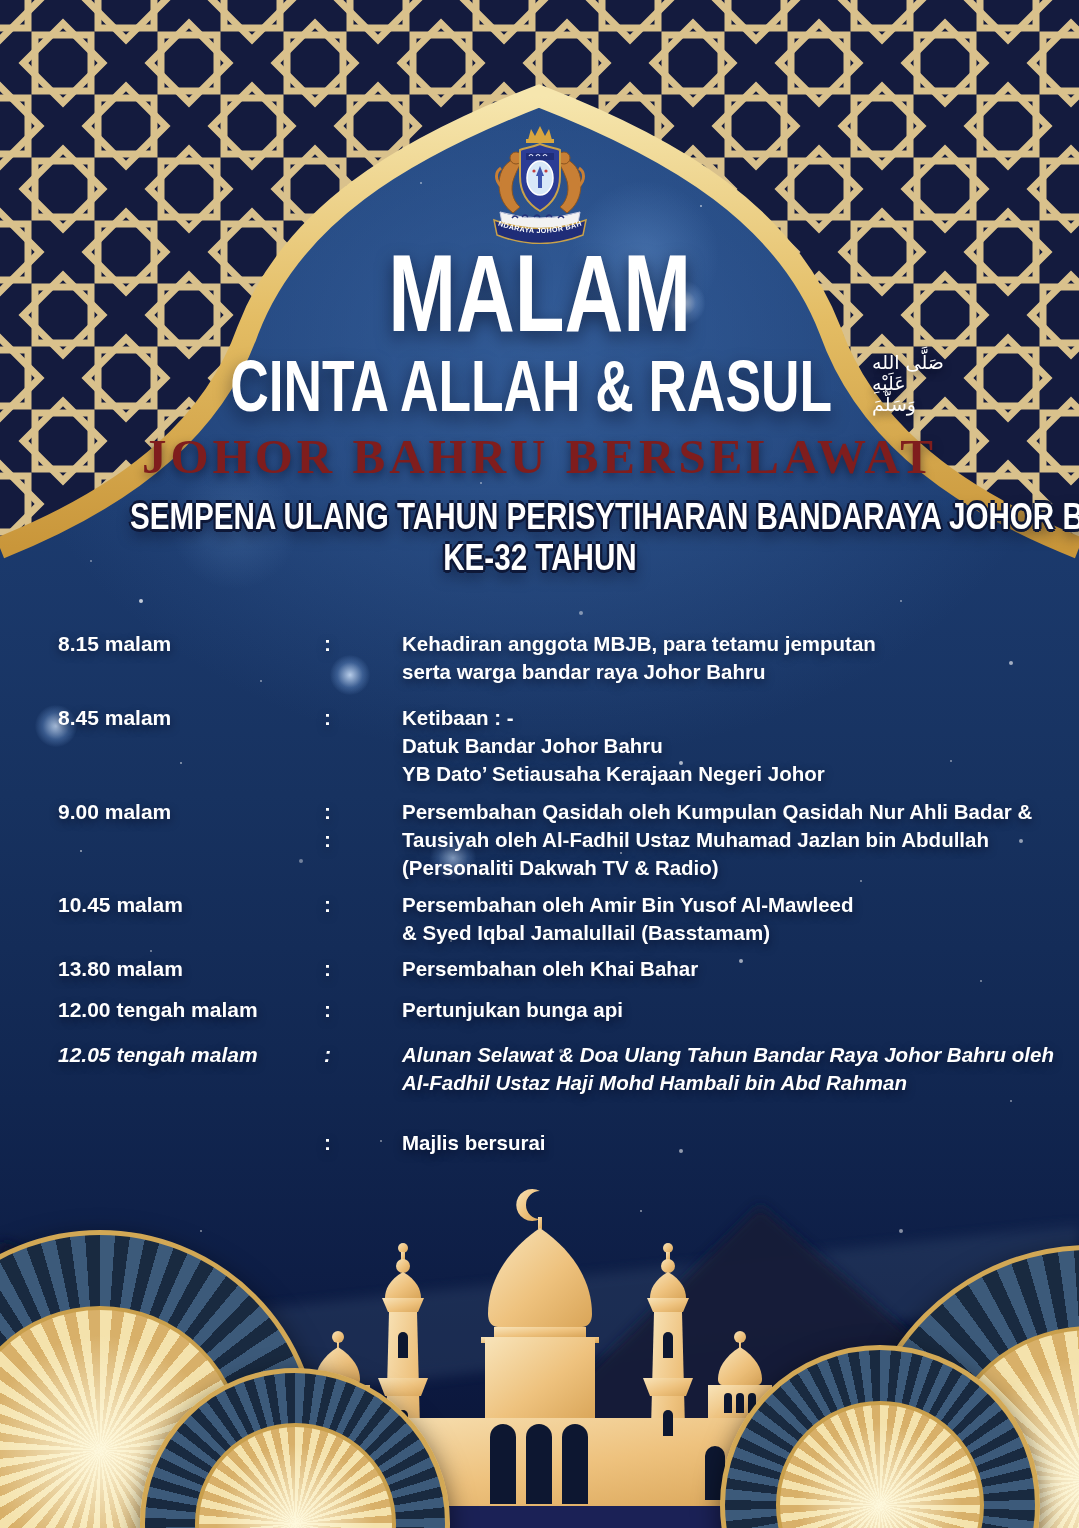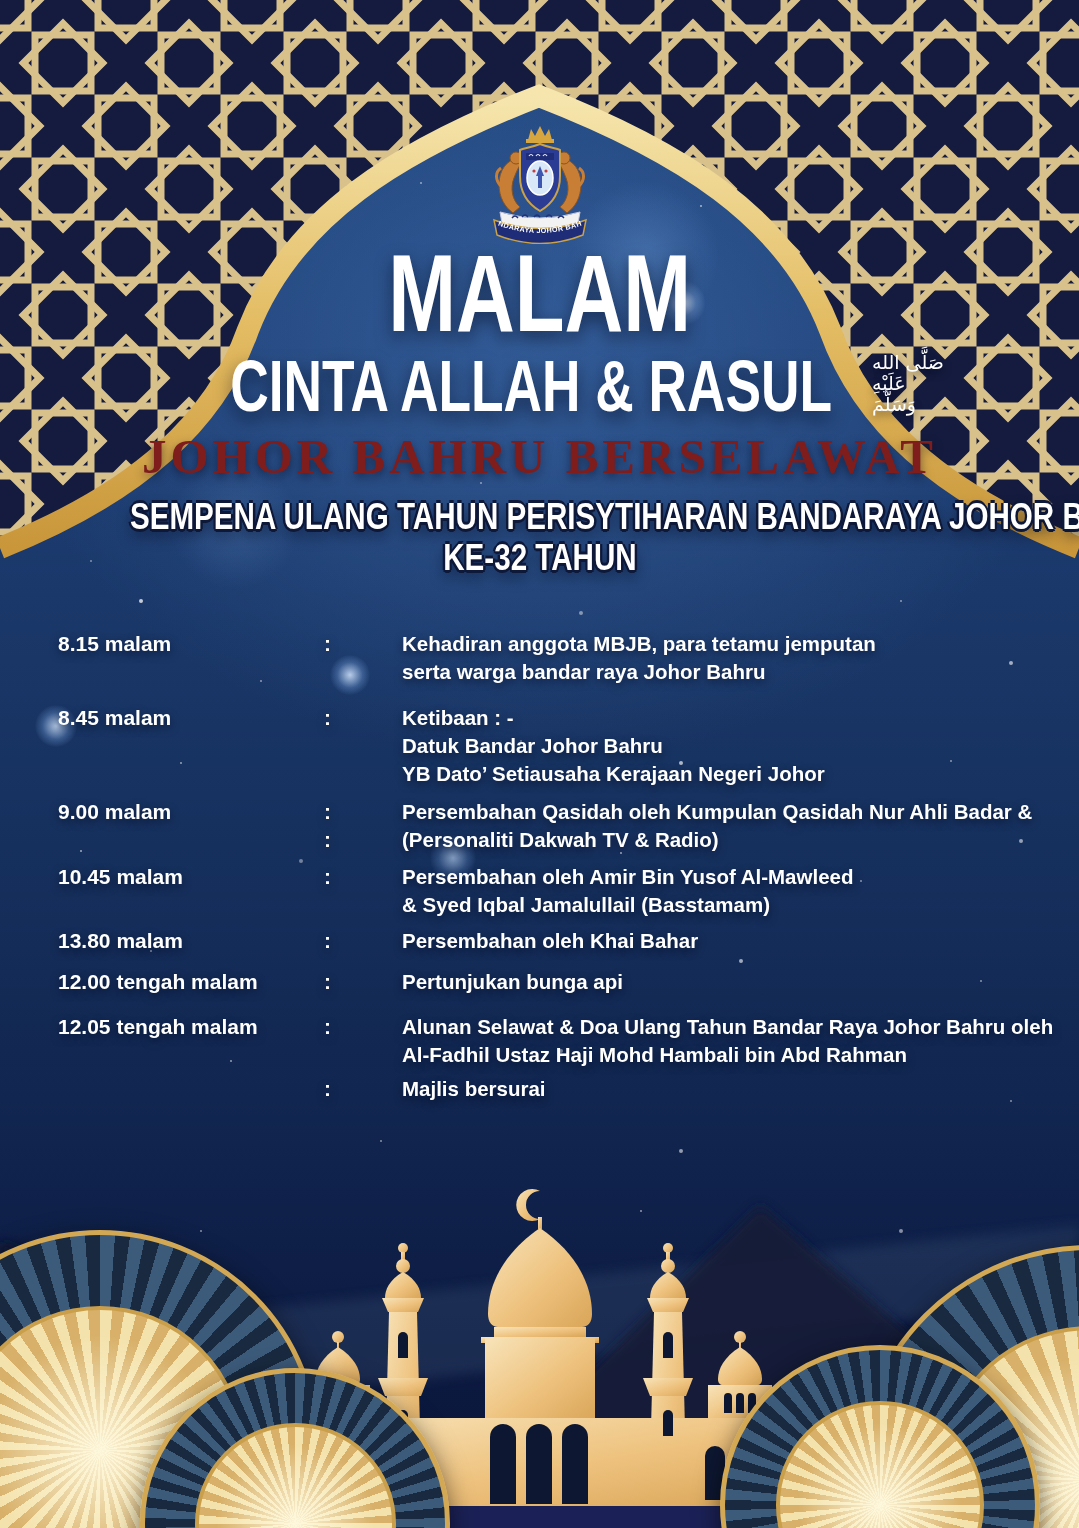--- a/index.html
+++ b/index.html
@@ -83,21 +83,21 @@
   .row{display:grid;grid-template-columns:250px 62px 1fr;align-items:start;gap:16px;}
   .row .t{font-size:21px;line-height:28px;white-space:nowrap;text-shadow:0 3px 8px rgba(4,8,25,.55);}
   .row .c{font-size:21px;line-height:28px;text-align:left;text-shadow:0 3px 8px rgba(4,8,25,.55);}
   .row .d .ln{font-size:20.5px;line-height:28px;white-space:nowrap;text-shadow:0 3px 8px rgba(4,8,25,.55);}
   .row:nth-of-type(1){margin-bottom:18px;}
   .row:nth-of-type(2){margin-bottom:10px;}
   .row:nth-of-type(3){margin-bottom:9px;}
   .row:nth-of-type(4){margin-bottom:8px;}
   .row:nth-of-type(5){margin-bottom:13px;}
   .row:nth-of-type(6){margin-bottom:17px;}
-  .row:nth-of-type(7){margin-bottom:6px;}
+  .row:nth-of-type(7){margin-bottom:32px;font-style:italic;}
 </style>
 </head>
 <body>
 
 <div class="poster">
 
   <div class="stars"></div>
   <div class="glow g1"></div>
   <div class="glow g2"></div>
   <div class="glow g3"></div>
@@ -312,20 +312,21 @@
     </div>
 
     <div class="row">
       <div class="t">9.00 malam</div>
       <div class="c">
         <div>:</div>
         <div>:</div>
       </div>
       <div class="d">
         <div class="ln">Persembahan Qasidah oleh Kumpulan Qasidah Nur Ahli Badar &amp;</div>
+        <div class="ln">Tausiyah oleh Al-Fadhil Ustaz Muhamad Jazlan bin Abdullah</div>
         <div class="ln">(Personaliti Dakwah TV &amp; Radio)</div>
       </div>
     </div>
 
     <div class="row">
       <div class="t">10.45 malam</div>
       <div class="c">
         <div>:</div>
       </div>
       <div class="d">

